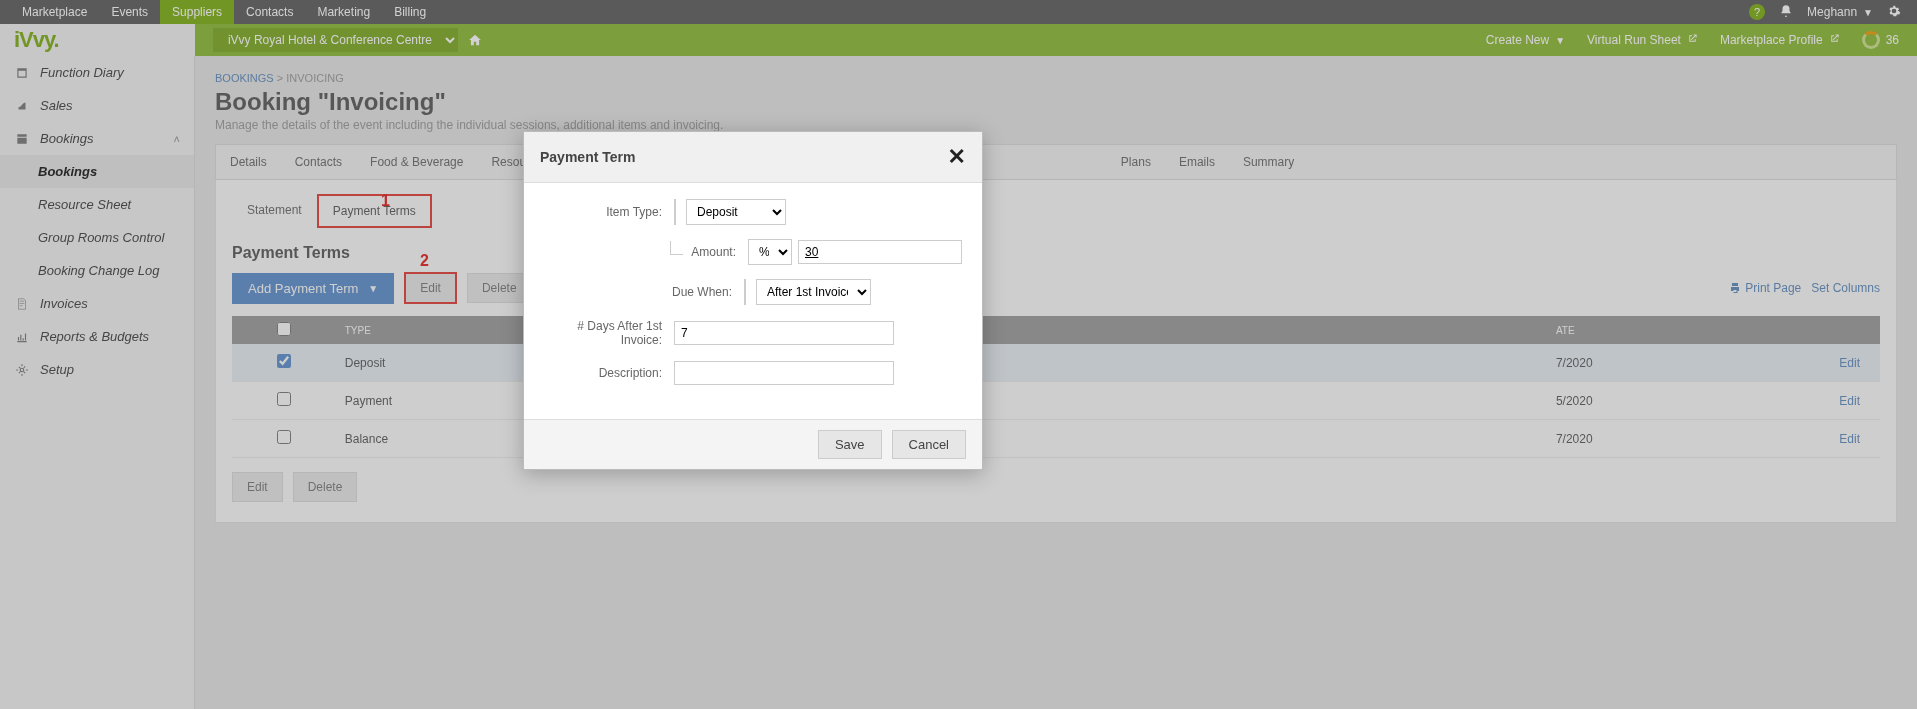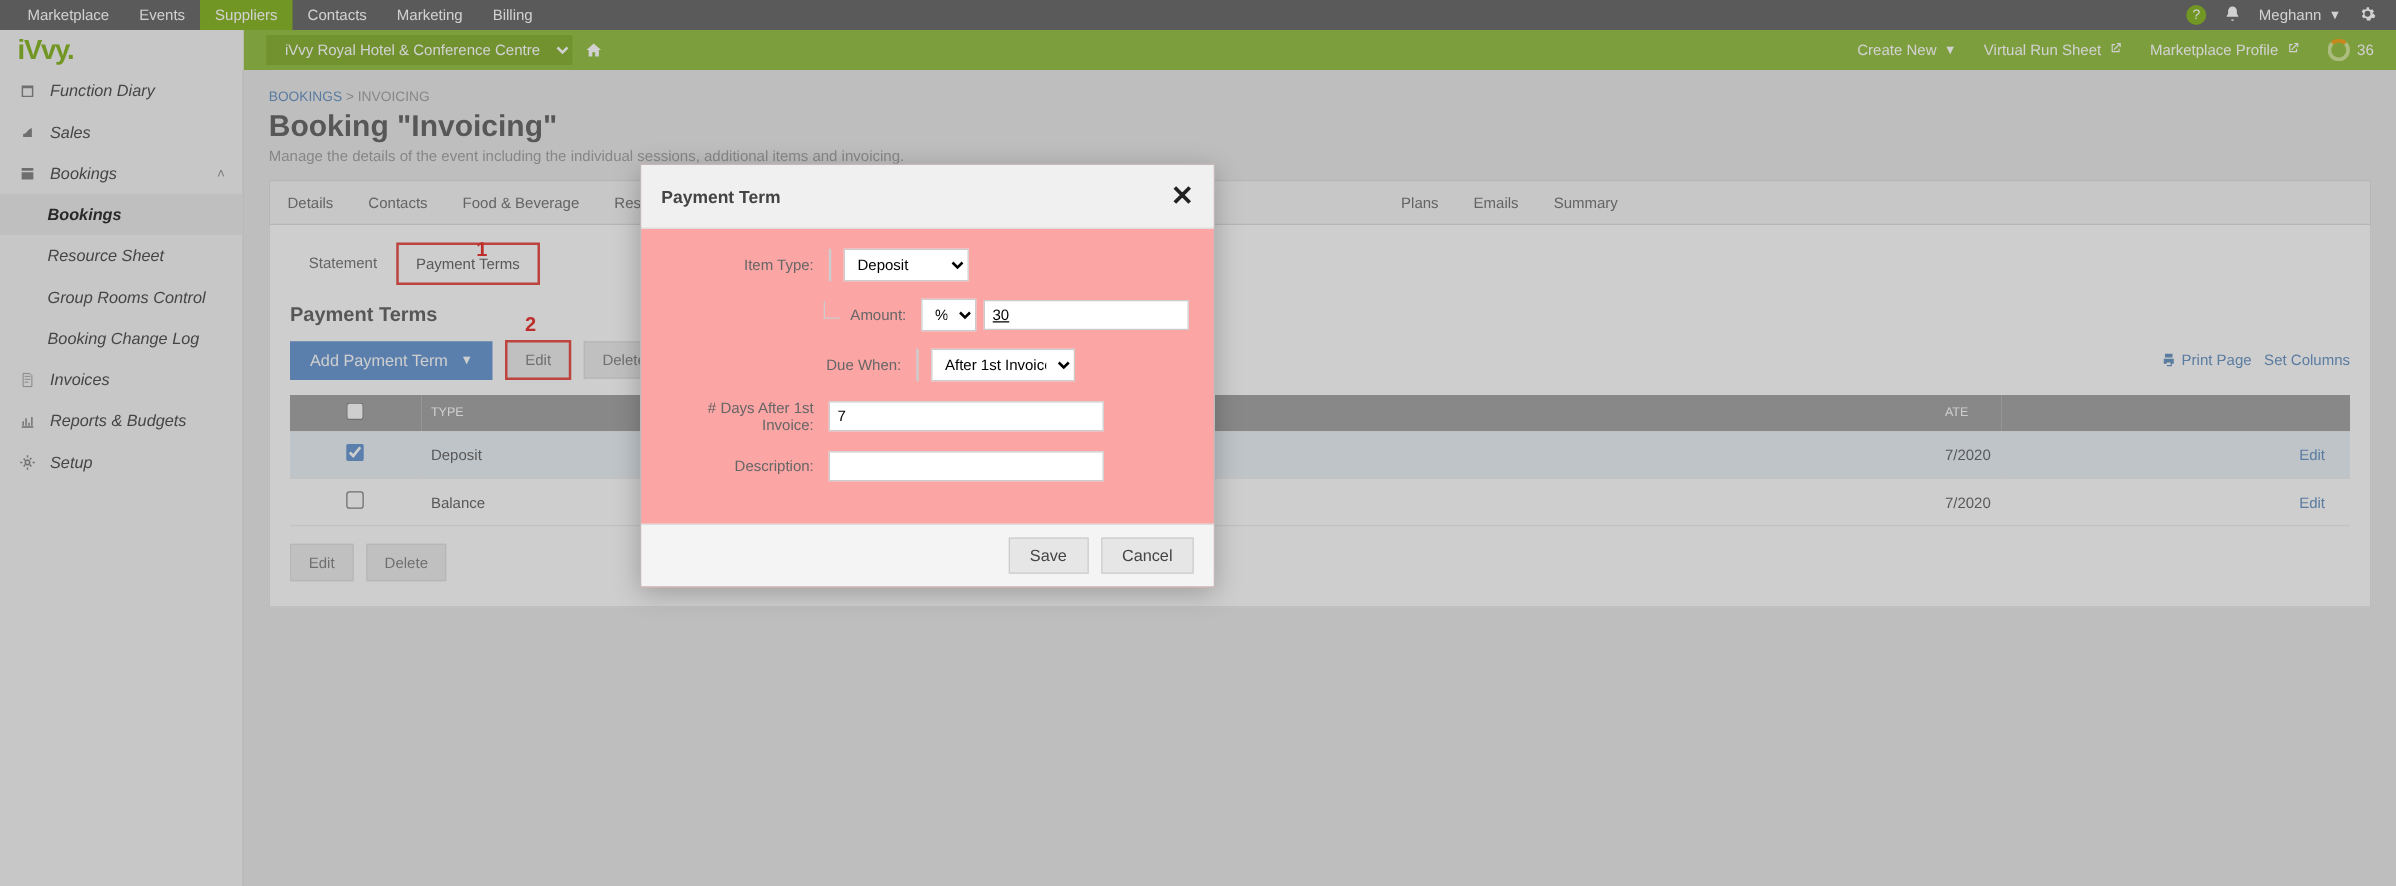--- a/index.html
+++ b/index.html
@@ -81,21 +81,21 @@
 .table td.type-col { width: 40%; }
 .table td.date-col { width: 35%; }
 .table td.act-col { text-align: right; padding-right: 20px; }
 .table td.act-col a { color: #5a8abf; cursor: pointer; }
 .table input[type=checkbox] { width: 14px; height: 14px; accent-color: #5b8fd0; }
 
 .lower-toolbar { display: flex; gap: 10px; margin-top: 14px; }
 
 
 .overlay { position: absolute; inset: 0; background: rgba(0,0,0,0.18); z-index: 2; }
-.modal { position: absolute; left: 512px; top: 131px; width: 460px; background: #fca5a5; border: 1px solid #bbb; box-shadow: 0 4px 20px rgba(0,0,0,.25); z-index: 3; font-size: 13px; color: #555; }
+.modal { position: absolute; left: 523px; top: 131px; width: 460px; background: #ffffff; border: 1px solid #bbb; box-shadow: 0 4px 20px rgba(0,0,0,.25); z-index: 3; font-size: 13px; color: #555; }
 .modal-head { display: flex; align-items: center; justify-content: space-between; padding: 12px 16px; background: #f0f0f0; border-bottom: 1px solid #ddd; }
 .modal-title { font-weight: bold; color: #444; font-size: 14px; }
 .modal-close { font-size: 22px; cursor: pointer; color: #222; font-weight: bold; }
 .modal-body { padding: 16px 20px 20px; }
 .frow { display: flex; align-items: center; margin-bottom: 14px; }
 .frow .lbl { width: 130px; text-align: right; padding-right: 12px; font-size: 12px; color: #666; }
 .frow .ctrl { flex: 1; display: flex; align-items: center; gap: 6px; }
 .frow select, .frow input[type=text] { border: 1px solid #ccc; padding: 4px 6px; font-size: 12px; background: #fff; }
 .frow select.item-type { width: 100px; }
 .frow select.unit { width: 44px; }
@@ -292,20 +292,26 @@
         </thead>
         <tbody id="tbody">
               <tr class="selected">
                 <td class="chk"><input type="checkbox" checked="" style=""></td>
   <td class="type-col">Deposit</td>
   <td class="date-col" style="padding-left:560px;">7/2020</td>
   <td class="act-col"><a>Edit</a></td>
               </tr>
               <tr>
                 <td class="chk"><input type="checkbox" style=""></td>
+  <td class="type-col">Payment</td>
+  <td class="date-col" style="padding-left:560px;">5/2020</td>
+  <td class="act-col"><a>Edit</a></td>
+              </tr>
+              <tr>
+                <td class="chk"><input type="checkbox" style=""></td>
   <td class="type-col">Balance</td>
   <td class="date-col" style="padding-left:560px;">7/2020</td>
   <td class="act-col"><a>Edit</a></td>
               </tr>
             </tbody>
       </table>
 
       <div class="lower-toolbar">
         <button class="btn-grey">Edit</button>
         <button class="btn-grey">Delete</button>

